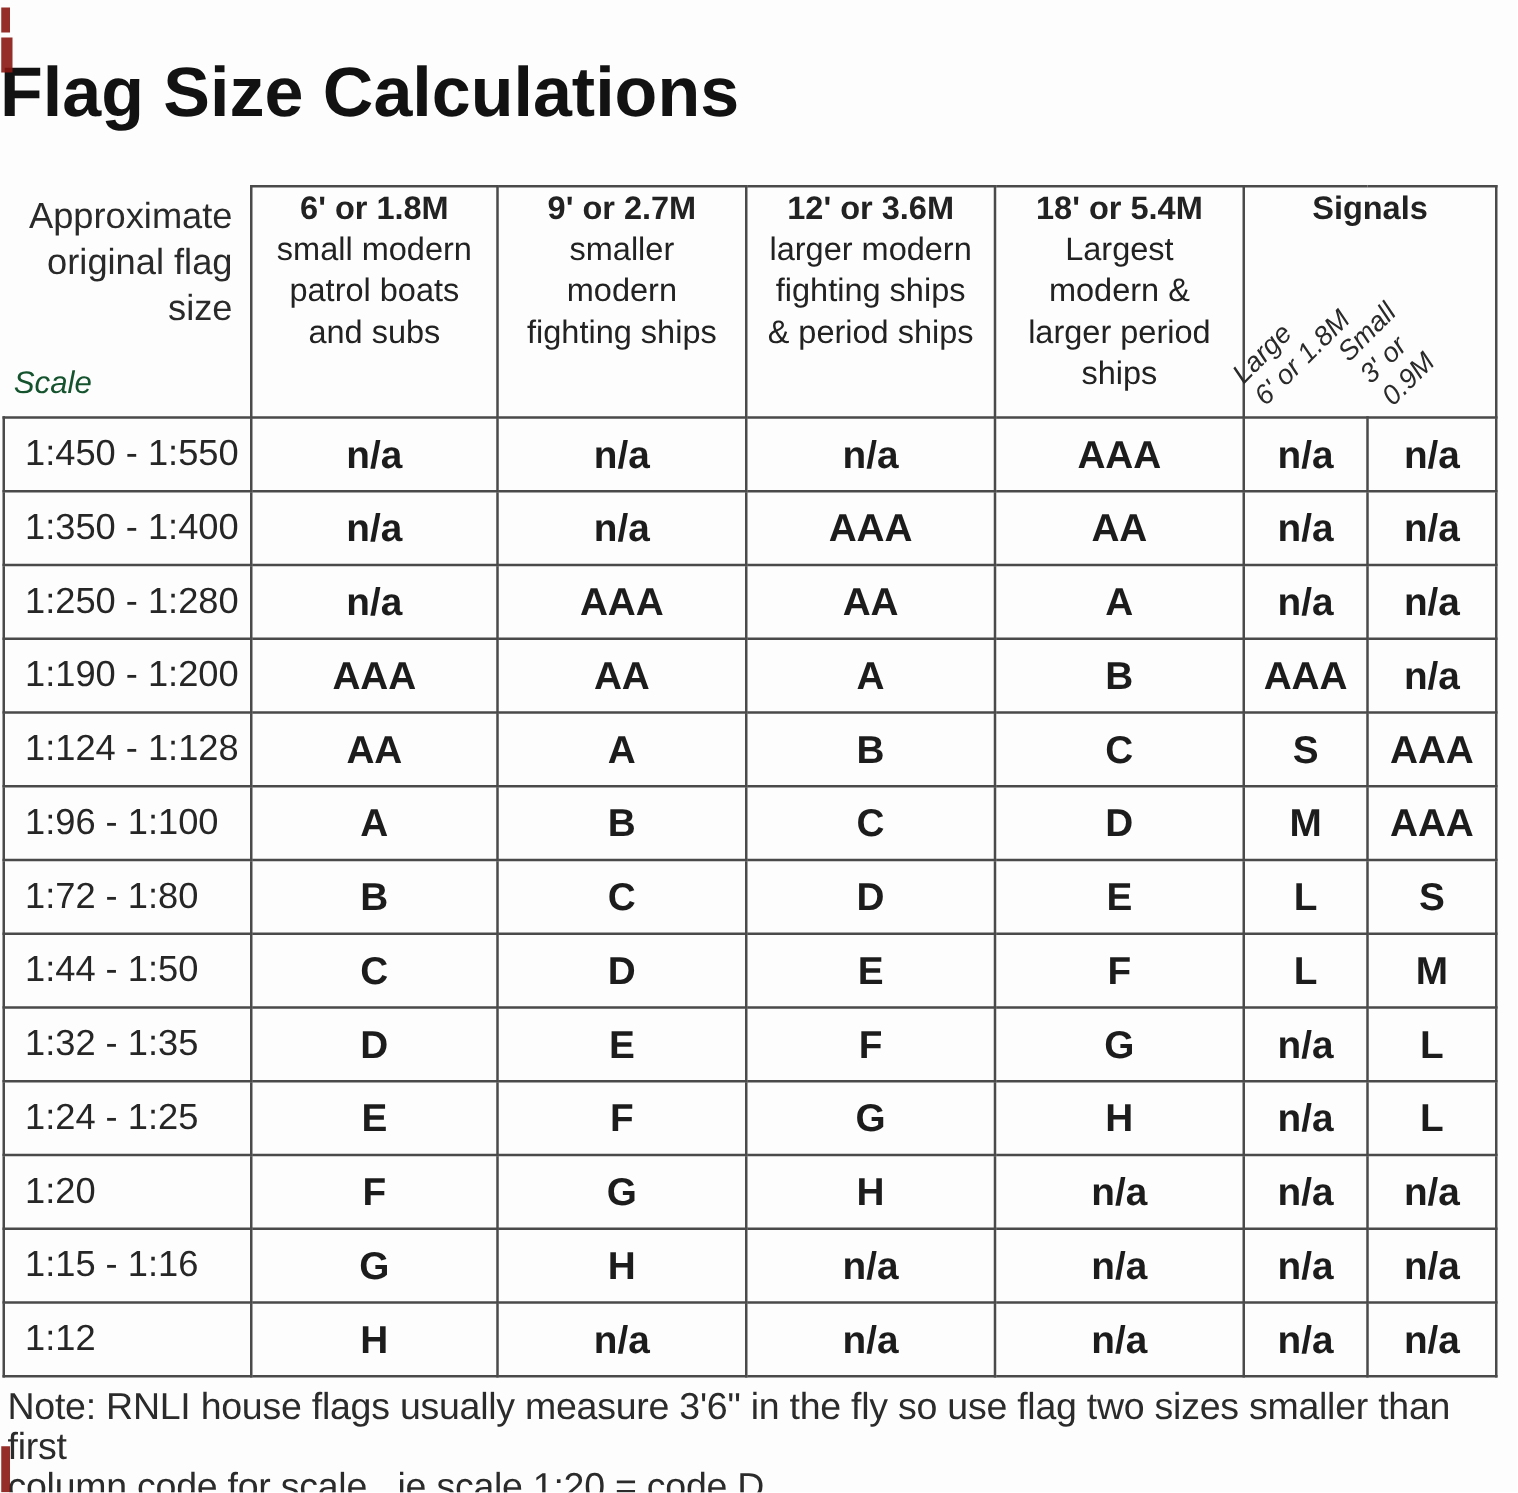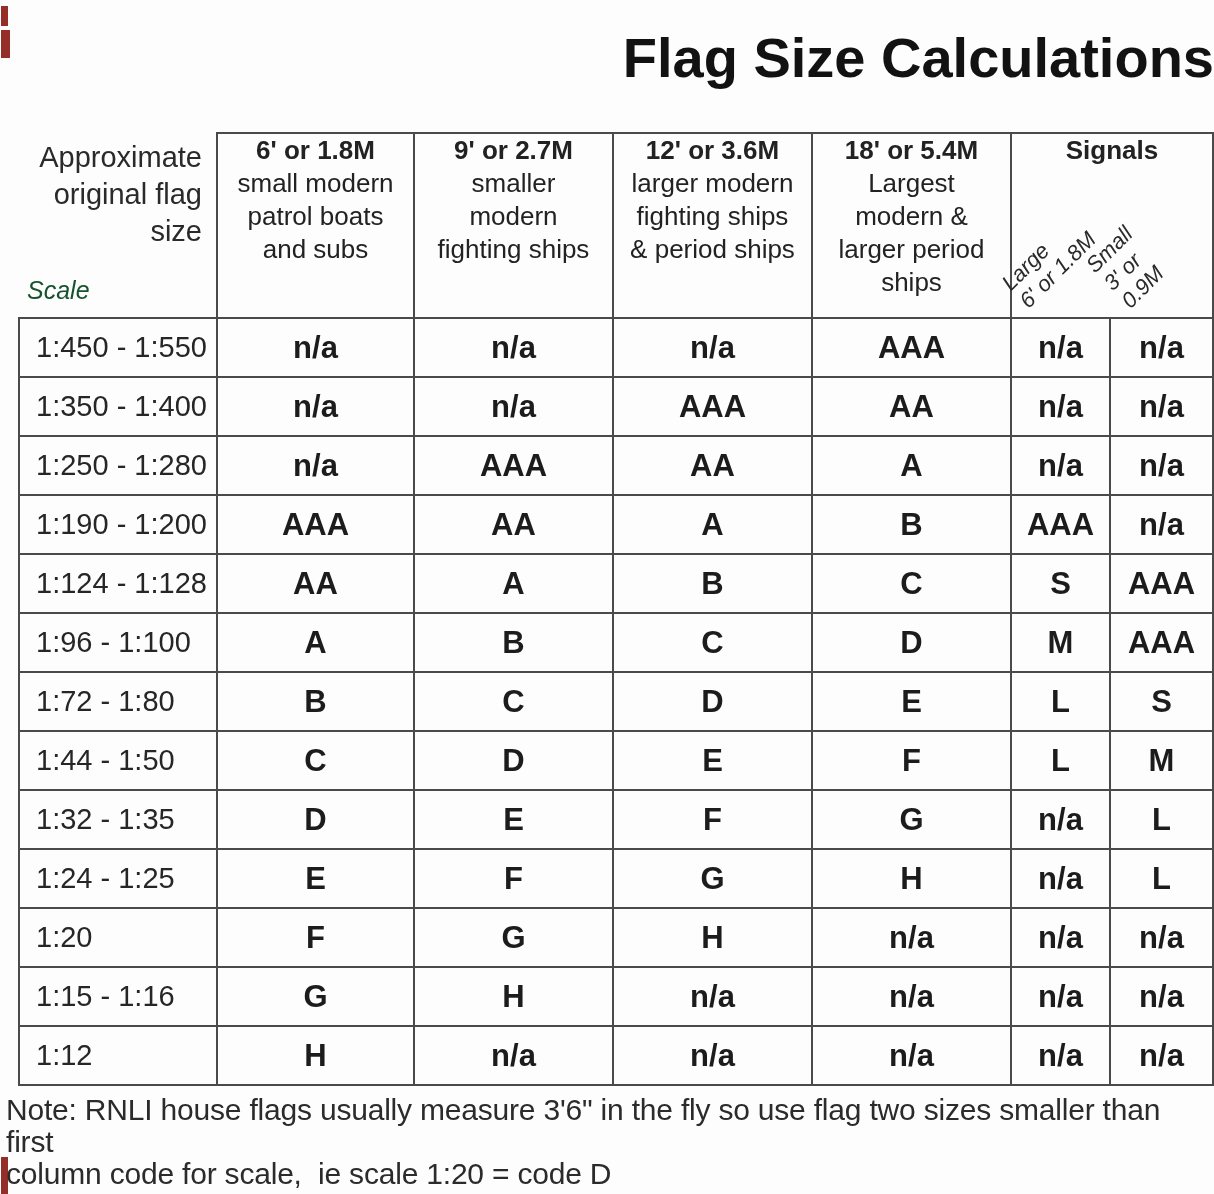--- a/index.html
+++ b/index.html
@@ -6,33 +6,33 @@
   .page{
     position:relative;
     width:1214px;height:1194px;
     background:var(--bg,#fdfdfd);
     font-family:"Liberation Sans", sans-serif;
     color:var(--text,#1f1f1f);
     overflow:hidden;
   }
   .page-title{
     margin:0;
-    padding-top:28px;
-    text-align:right;
+    padding-top:44px;
+    text-align:left;
     font-size:56px;
     line-height:60px;
     font-weight:bold;
     color:#121212;
     letter-spacing:0;
   }
   table.flag-table{
     border-collapse:collapse;
     table-layout:fixed;
     width:1194px;
-    margin:44px 0 0 18px;
+    margin:44px 0 0 2px;
   }
   .flag-table th,.flag-table td{
     border:2px solid var(--border,#4a4a4a);
     padding:0;
   }
   
   th.corner{
     border:none;
     position:relative;
     font-weight:normal;

